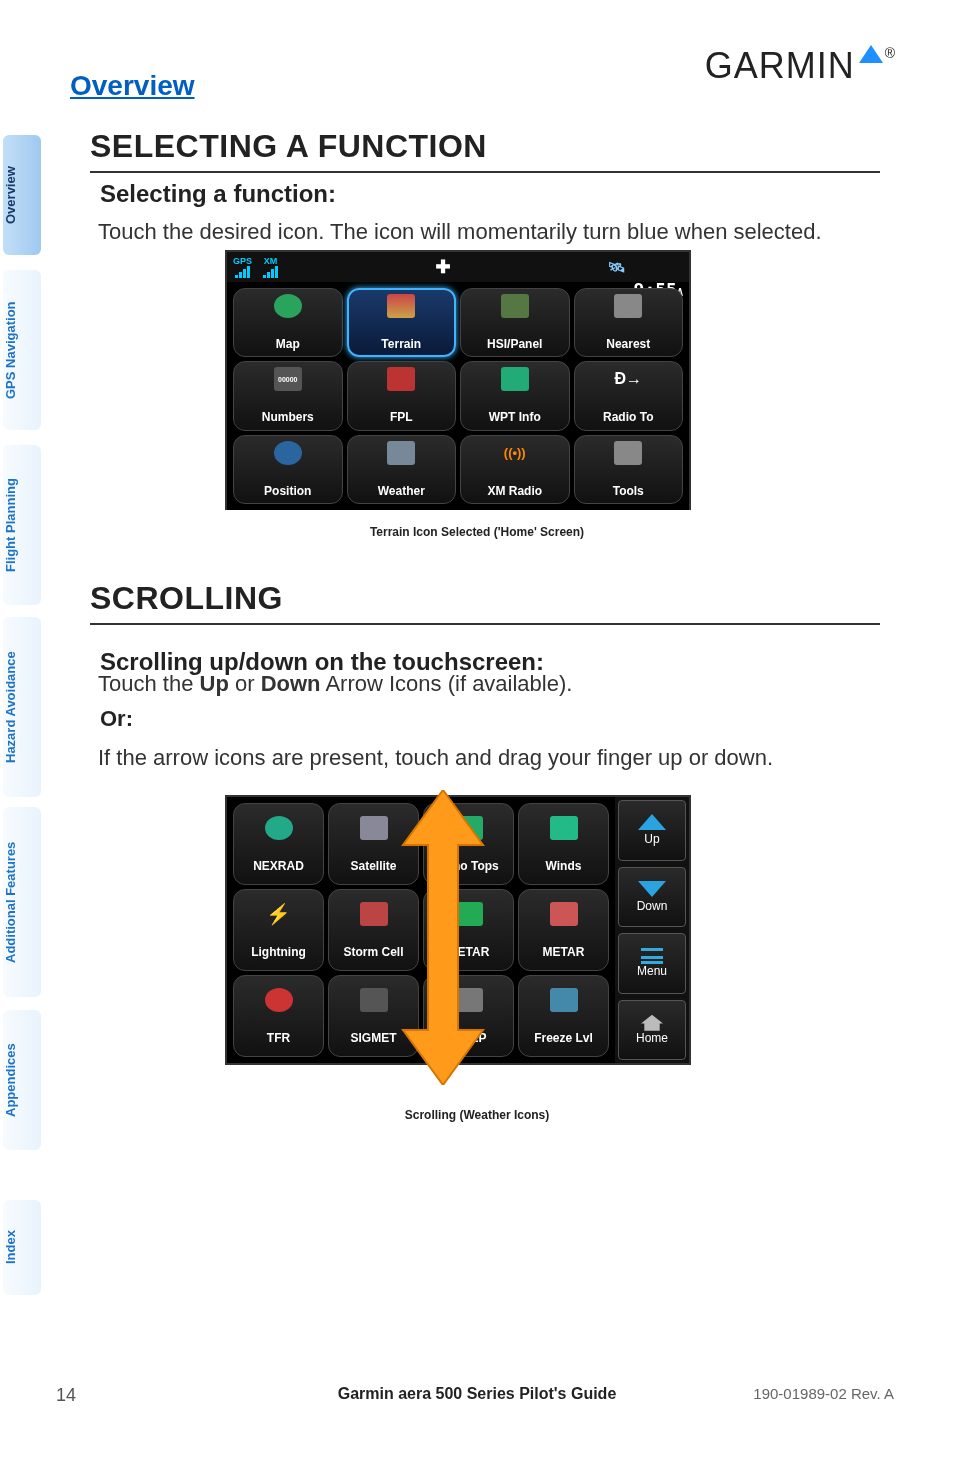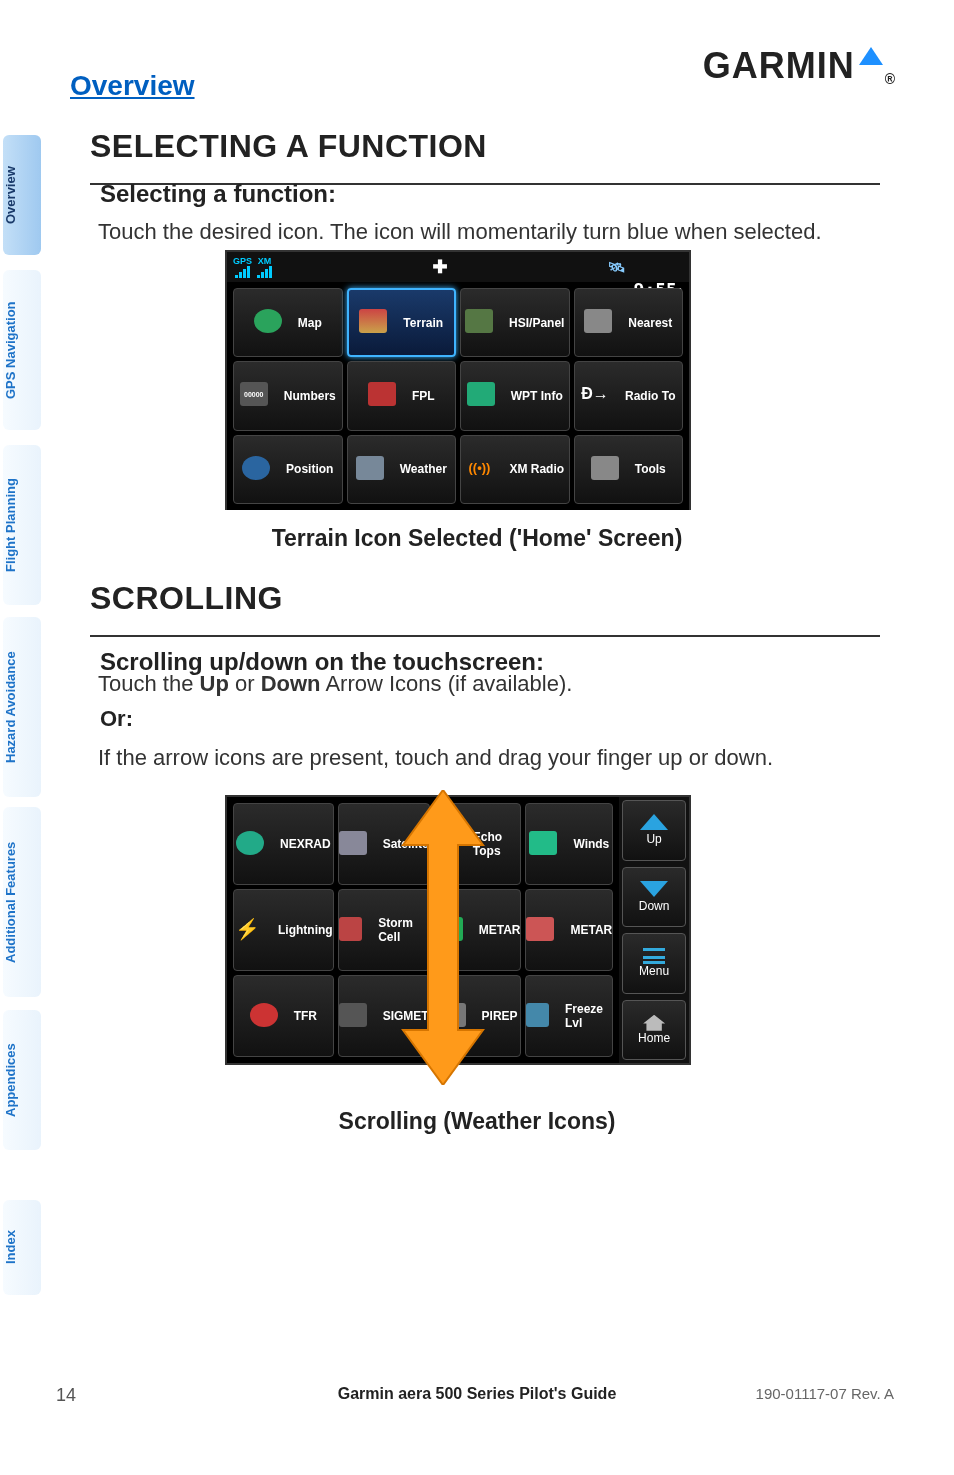--- a/index.html
+++ b/index.html
@@ -13,46 +13,46 @@
     writing-mode: vertical-rl; transform: rotate(180deg);
     text-align: center; font-size: 13px; font-weight: 600;
     border-radius: 6px; padding: 10px 0;
   }
   .tab-active { background: linear-gradient(90deg,#9fc9f0,#c3dff7); color:#1a3a6a; }
   .tab-inactive { background: linear-gradient(90deg,#e9f3fc,#f6fbff); color:#1e73c8; }
 
   
   .header { position: absolute; left: 70px; right: 60px; top: 70px; height: 40px; }
   .header-title { color:#005fc0; font-weight:700; font-size:28px; text-decoration: underline; }
-  .garmin { position:absolute; right:58px; top:45px; font-weight:700; font-size:36px; letter-spacing:1px; display:flex; align-items:flex-end; }
+  .garmin { position:absolute; right:58px; top:45px; font-weight:400; font-size:36px; letter-spacing:1px; display:flex; align-items:flex-start; }
   .garmin-tri { width:0; height:0; border-left:12px solid transparent; border-right:12px solid transparent; border-bottom:18px solid #1e90ff; margin-left:4px; margin-bottom:22px; }
   .garmin-dot { font-size:14px; margin-left:2px; }
 
   
-  .h1 { position:absolute; left:90px; font-weight:800; font-size:32px; letter-spacing:0.5px; border-bottom:2px solid #333; padding-bottom:18px; width:790px; }
+  .h1 { position:absolute; left:90px; font-weight:800; font-size:32px; letter-spacing:0.5px; border-bottom:2px solid #333; padding-bottom:6px; width:790px; }
   .h2 { position:absolute; left:100px; font-weight:700; font-size:24px; }
   .body { position:absolute; left:98px; right:70px; font-size:22px; line-height:1.3; color:#333; }
 
   
   .device { position:absolute; left:225px; width:466px; background:#000; border:2px solid #333; }
   .device-top { top:250px; height:260px; }
   .statusbar { height:30px; background:#111; color:#fff; display:flex; align-items:center; padding:0 6px; font-size:14px; font-weight:700; }
-  .statusbar .bars { display:flex; gap:5px; }
+  .statusbar .bars { display:flex; gap:11px; }
   .sigset { display:flex; flex-direction:column; align-items:center; font-size:9px; }
   .sigbars { display:flex; gap:1px; align-items:flex-end; height:12px; }
   .sigbars span { width:3px; background:#0cf; }
   .statusbar .spacer { flex:1; text-align:center; color:#fff; font-size:18px; }
   .statusbar .sat { color:#8cf; margin-right:8px; font-size:14px; }
   .statusbar .time { color:#fff; font-family:monospace; font-size:18px;margin-top:44px; }
   .icon-grid { display:grid; grid-template-columns:repeat(4,1fr); grid-template-rows:repeat(3,1fr); gap:4px; padding:6px; height:228px; background:#000; }
-  .cell { background:linear-gradient(#2b2b2b,#111); border:1px solid #444; border-radius:4px; display:flex; flex-direction:row; align-items:center; justify-content:center; color:#fff; font-size:12px; font-weight:600;gap:16px; }
+  .cell { background:linear-gradient(#2b2b2b,#111); border:1px solid #444; border-radius:12px; display:flex; flex-direction:column; align-items:center; justify-content:center; color:#fff; font-size:12px; font-weight:600;gap:16px; }
   .cell-icon { width:28px; height:24px; margin-bottom:3px; border-radius:3px; }
   .cell-active { border:2px solid #3fb4ff; box-shadow:0 0 6px #3fb4ff; background:linear-gradient(#1a3a6a,#0a1a3a); }
 
-  .caption { position:absolute; width:100%; text-align:center; font-weight:700; font-size:23px; }
+  .caption { position:absolute; width:100%; text-align:center; font-weight:700; font-size:12px; }
 
   
   .device-bottom { position:absolute; left:225px; top:795px; width:466px; height:270px; background:#000; border:2px solid #333; display:flex; }
   .wgrid { flex:1; display:grid; grid-template-columns:repeat(4,1fr); grid-template-rows:repeat(3,1fr); gap:4px; padding:6px; }
   .sidebtns { width:74px; background:#111; display:flex; flex-direction:column; }
   .sidebtn { flex:1; margin:3px; border:1px solid #555; border-radius:4px; display:flex; flex-direction:column; align-items:center; justify-content:center; color:#fff; font-size:12px; background:linear-gradient(#2a2a2a,#111); }
   .arrow-up { width:0; height:0; border-left:14px solid transparent; border-right:14px solid transparent; border-bottom:16px solid #2aa3e0; margin-bottom:2px; }
   .arrow-down { width:0; height:0; border-left:14px solid transparent; border-right:14px solid transparent; border-top:16px solid #2aa3e0; margin-bottom:2px; }
   .menu-lines { width:22px; height:16px; border-top:3px solid #3ad; border-bottom:3px solid #3ad; position:relative; }
   .menu-lines:after { content:""; position:absolute; top:5px; left:0; right:0; height:3px; background:#3ad; }
@@ -255,16 +255,16 @@
 
   <svg class="big-arrow" viewBox="0 0 90 295">
     <polygon points="45,0 85,55 60,55 60,240 85,240 45,295 5,240 30,240 30,55 5,55" fill="#ff9a1a" stroke="#d67500" stroke-width="2"></polygon>
   </svg>
 
   <div class="caption" style="top:1108px">Scrolling (Weather Icons)</div>
 
   <div class="footer">
     <span class="footer-page">14</span>
     <span class="footer-center">Garmin aera 500 Series Pilot's Guide</span>
-    <span class="footer-right">190-01117-07  Rev. A</span>
+    <span class="footer-right">190-01989-02  Rev. A</span>
   </div>
 
 </div>
 
 </body></html>

